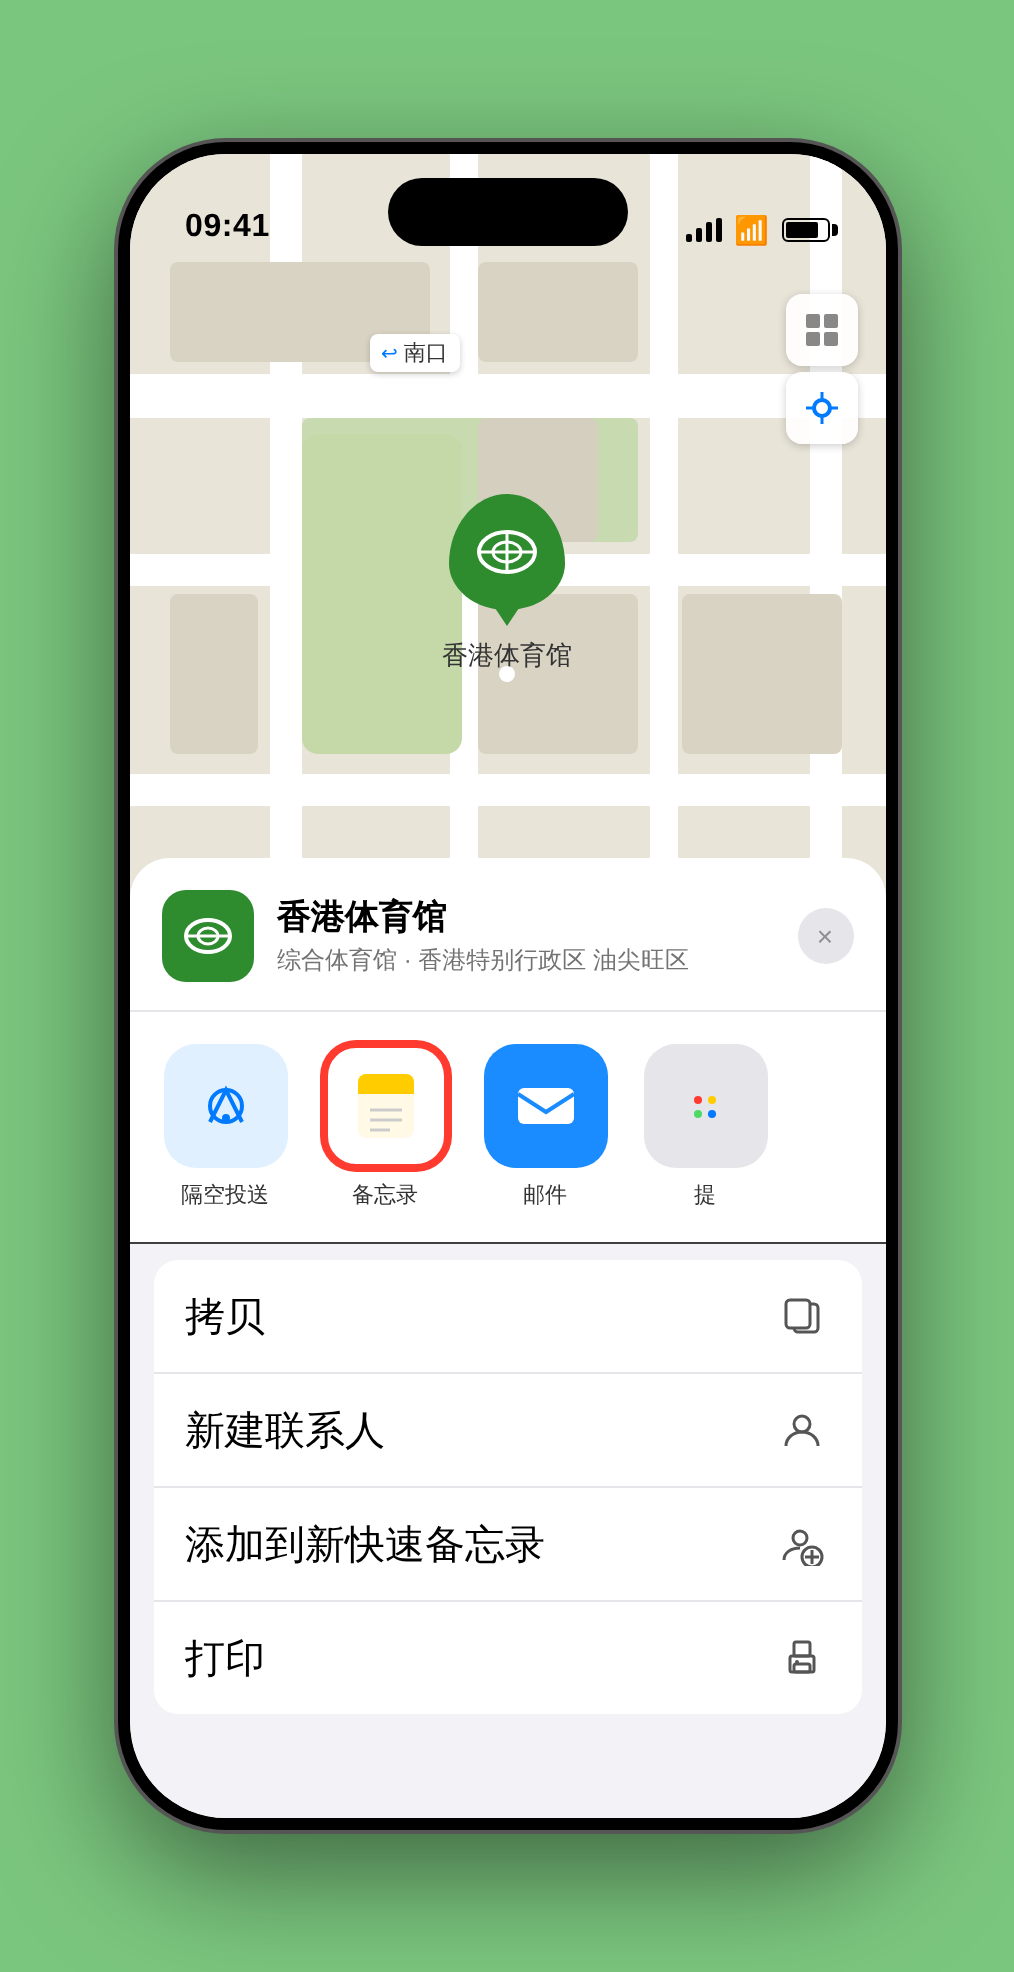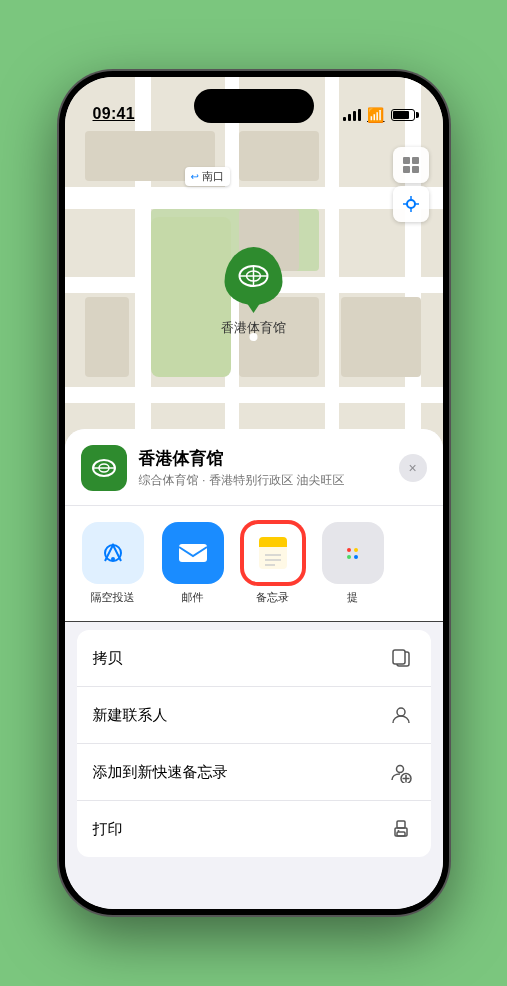--- a/index.html
+++ b/index.html
@@ -43,21 +43,20 @@
     
     .status-bar {
       position: absolute;
       top: 0; left: 0; right: 0;
       height: 54px;
       z-index: 50;
       display: flex;
       align-items: flex-end;
       padding: 0 28px 8px;
       justify-content: space-between;
-      text-decoration: underline;
     }
     .status-time {
       font-size: 16px;
       font-weight: 600;
       color: #000;
       letter-spacing: 0.3px;
     }
     .status-icons {
       display: flex;
       align-items: center;
@@ -335,21 +334,21 @@
       display: flex;
       align-items: center;
       justify-content: space-between;
       padding: 14px 16px;
       border-bottom: 1px solid #e5e5ea;
     }
     .action-item:last-child {
       border-bottom: none;
     }
     .action-label {
-      font-size: 15px;
+      font-size: 20px;
       color: #000;
     }
     .action-icon {
       width: 28px;
       height: 28px;
       display: flex;
       align-items: center;
       justify-content: center;
       color: #555;
       font-size: 20px;
@@ -483,43 +482,43 @@
           <div class="share-icon-wrap airdrop">
             <svg width="36" height="36" viewBox="0 0 36 36" fill="none">
               <circle cx="18" cy="18" r="8" stroke="#007aff" stroke-width="2" fill="none"></circle>
               <path d="M10 26 L18 10 L26 26" stroke="#007aff" stroke-width="2" fill="none"></path>
               <circle cx="18" cy="24" r="2" fill="#007aff"></circle>
             </svg>
           </div>
           <span class="share-label">隔空投送</span>
         </div>
 
-
-        <div class="share-item">
-          <div class="share-icon-wrap mail">
-            <svg width="36" height="36" viewBox="0 0 36 36" fill="none">
-              <rect x="4" y="9" width="28" height="18" rx="3" fill="white"></rect>
-              <path d="M4 12 L18 21 L32 12" stroke="#1a8cff" stroke-width="2" fill="none"></path>
-            </svg>
-          </div>
-          <span class="share-label">邮件</span>
-        </div>
 
         <div class="share-item">
           <div class="share-icon-wrap notes">
             <svg width="40" height="40" viewBox="0 0 40 40" fill="none">
               <rect x="6" y="4" width="28" height="32" rx="4" fill="#fff9e6"></rect>
               <rect x="6" y="4" width="28" height="10" rx="4" fill="#ffcc00"></rect>
               <rect x="6" y="10" width="28" height="4" fill="#ffcc00"></rect>
               <line x1="12" y1="22" x2="28" y2="22" stroke="#ccc" stroke-width="1.5"></line>
               <line x1="12" y1="27" x2="28" y2="27" stroke="#ccc" stroke-width="1.5"></line>
               <line x1="12" y1="32" x2="22" y2="32" stroke="#ccc" stroke-width="1.5"></line>
             </svg>
           </div>
           <span class="share-label">备忘录</span>
+        </div>
+
+        <div class="share-item">
+          <div class="share-icon-wrap mail">
+            <svg width="36" height="36" viewBox="0 0 36 36" fill="none">
+              <rect x="4" y="9" width="28" height="18" rx="3" fill="white"></rect>
+              <path d="M4 12 L18 21 L32 12" stroke="#1a8cff" stroke-width="2" fill="none"></path>
+            </svg>
+          </div>
+          <span class="share-label">邮件</span>
         </div>
 
         <div class="share-item">
           <div class="share-icon-wrap more" style="position:relative;">
             <div style="display:flex;flex-direction:column;gap:3px;align-items:center;">
               <div style="display:flex;gap:3px;">
                 <div class="dot red"></div>
                 <div class="dot yellow"></div>
               </div>
               <div style="display:flex;gap:3px;">

